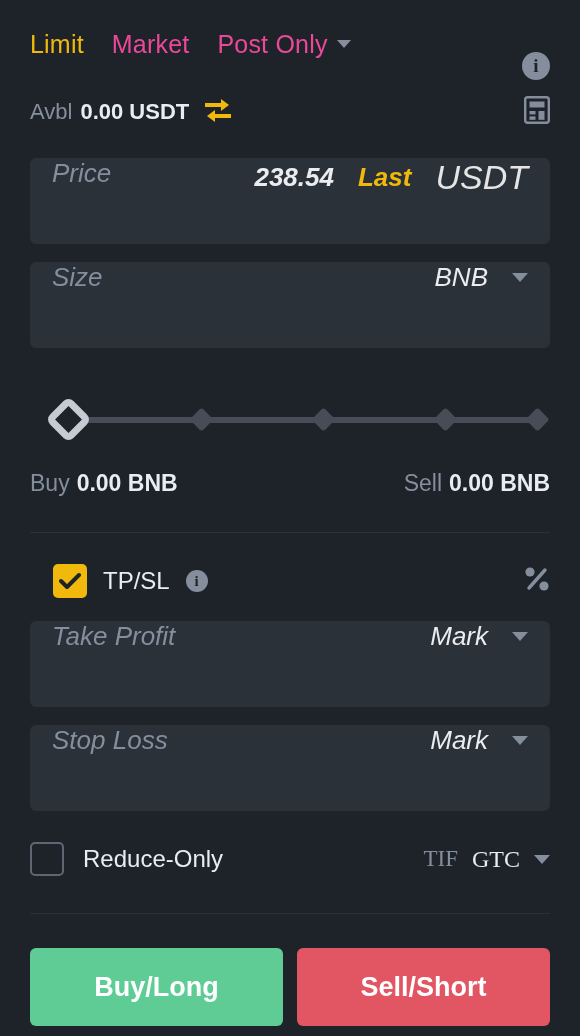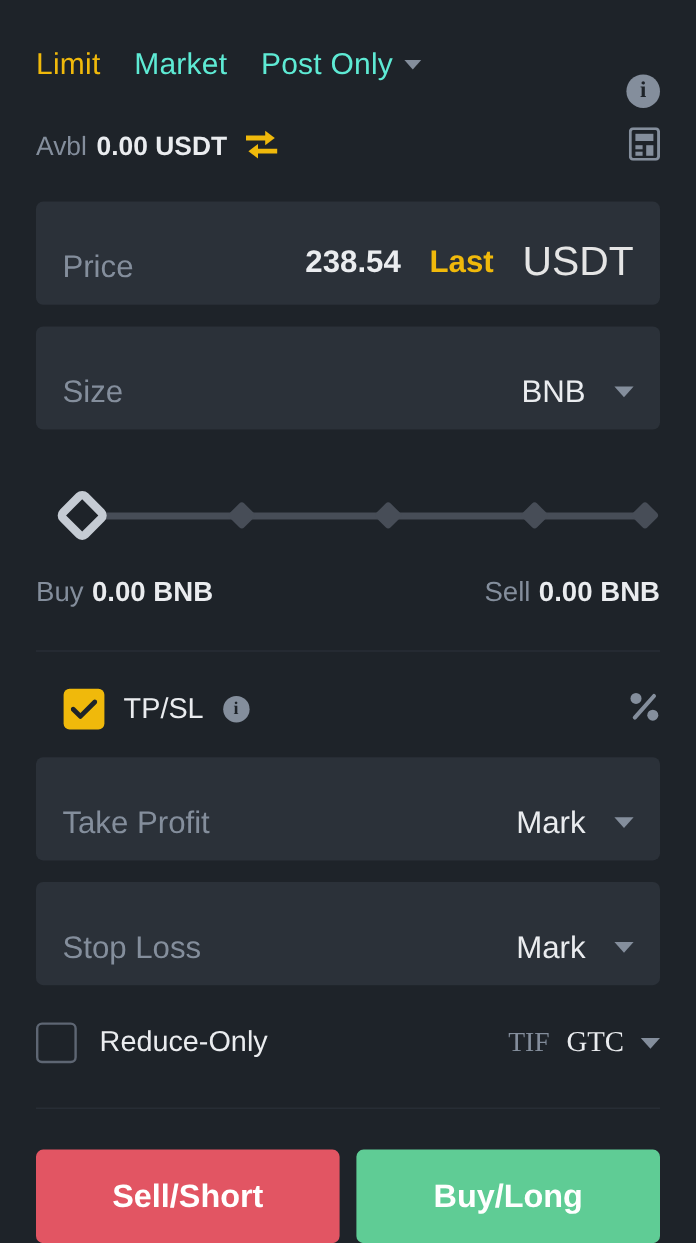--- a/index.html
+++ b/index.html
@@ -8,24 +8,24 @@
     background:#1e2329;
     font-family:"Liberation Sans", sans-serif;
     -webkit-font-smoothing:antialiased;
     overflow:hidden;
   }
   .panel { position:relative; width:580px; height:1036px; padding:0 30px; }
 
   
   .tabs-row {
     display:flex; align-items:center;
-    height:44px; margin-top:32px;
+    height:44px; margin-top:22px;
   }
   .tab {
-    font-size:25px; color:#5eead4; margin-right:28px;
+    font-size:25px; color:#ec4899; margin-right:28px;
     letter-spacing:.2px; white-space:nowrap;
   }
   .tab.active { color:#f0b90b; }
   .tab.with-caret { display:flex; align-items:center; gap:9px; }
   .caret {
     width:0; height:0; border-left:7px solid transparent;
     border-right:7px solid transparent; border-top:8px solid #848e9c;
     display:block;
   }
   .info-circle {
@@ -42,22 +42,22 @@
     height:36px; margin-top:28px; position:relative;
   }
   .avbl-label { font-size:22px; color:#848e9c; margin-right:8px; }
   .avbl-value { font-size:22px; color:#eaecef; font-weight:bold; }
   .swap-icon { margin-left:14px; display:block; }
   .calc-icon { position:absolute; right:0; top:2px; display:block; }
 
   
   .field {
     background:#2b3139; border-radius:6px; height:86px;
-    display:flex; align-items:flex-end; justify-content:space-between;
-    padding:16px 22px; margin-top:18px;
+    display:flex; align-items:flex-start; justify-content:space-between;
+    padding:0 22px; margin-top:18px;font-style:italic;
   }
   .field.price { margin-top:28px; }
   .field-placeholder { font-size:26px; color:#848e9c; }
   .field-right { display:flex; align-items:center; gap:24px; }
   .field-value { font-size:26px; color:#eaecef; font-weight:bold; }
   .field-tag-accent { font-size:26px; color:#f0b90b; font-weight:bold; }
   .field-unit { font-size:26px; color:#eaecef; }
   .field-unit-plain { font-size:34px; color:#e5e5e5; }
   .field-caret {
     width:0; height:0; border-left:8px solid transparent;
@@ -259,17 +259,17 @@
     <span class="tif-group">
       <span class="tif-label">TIF</span>
       <span class="tif-value">GTC</span>
       <span class="field-caret"></span>
     </span>
   </div>
 
   <div class="divider"></div>
 
   <div class="actions">
+    <button class="btn btn-buy">Buy/Long</button>
     <button class="btn btn-sell">Sell/Short</button>
-    <button class="btn btn-buy">Buy/Long</button>
   </div>
 
 </div>
 
 </body></html>

